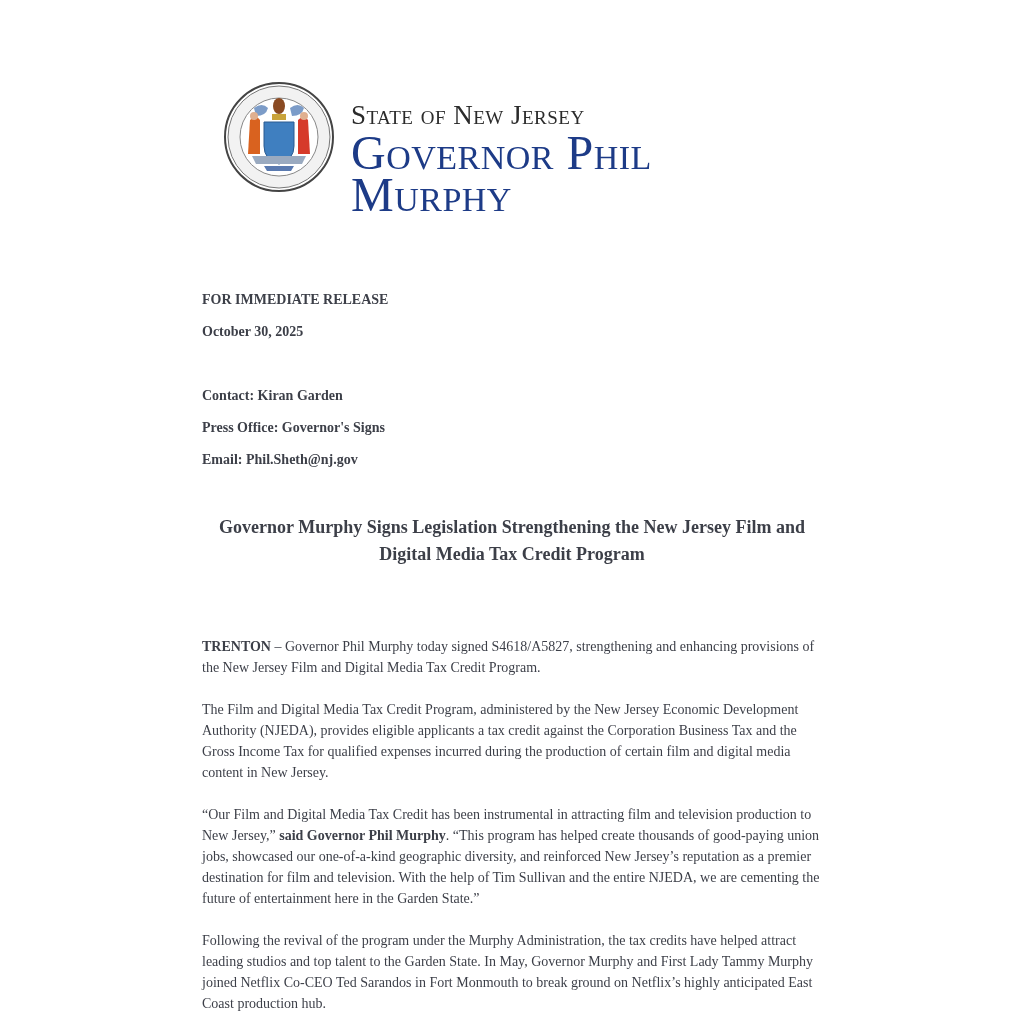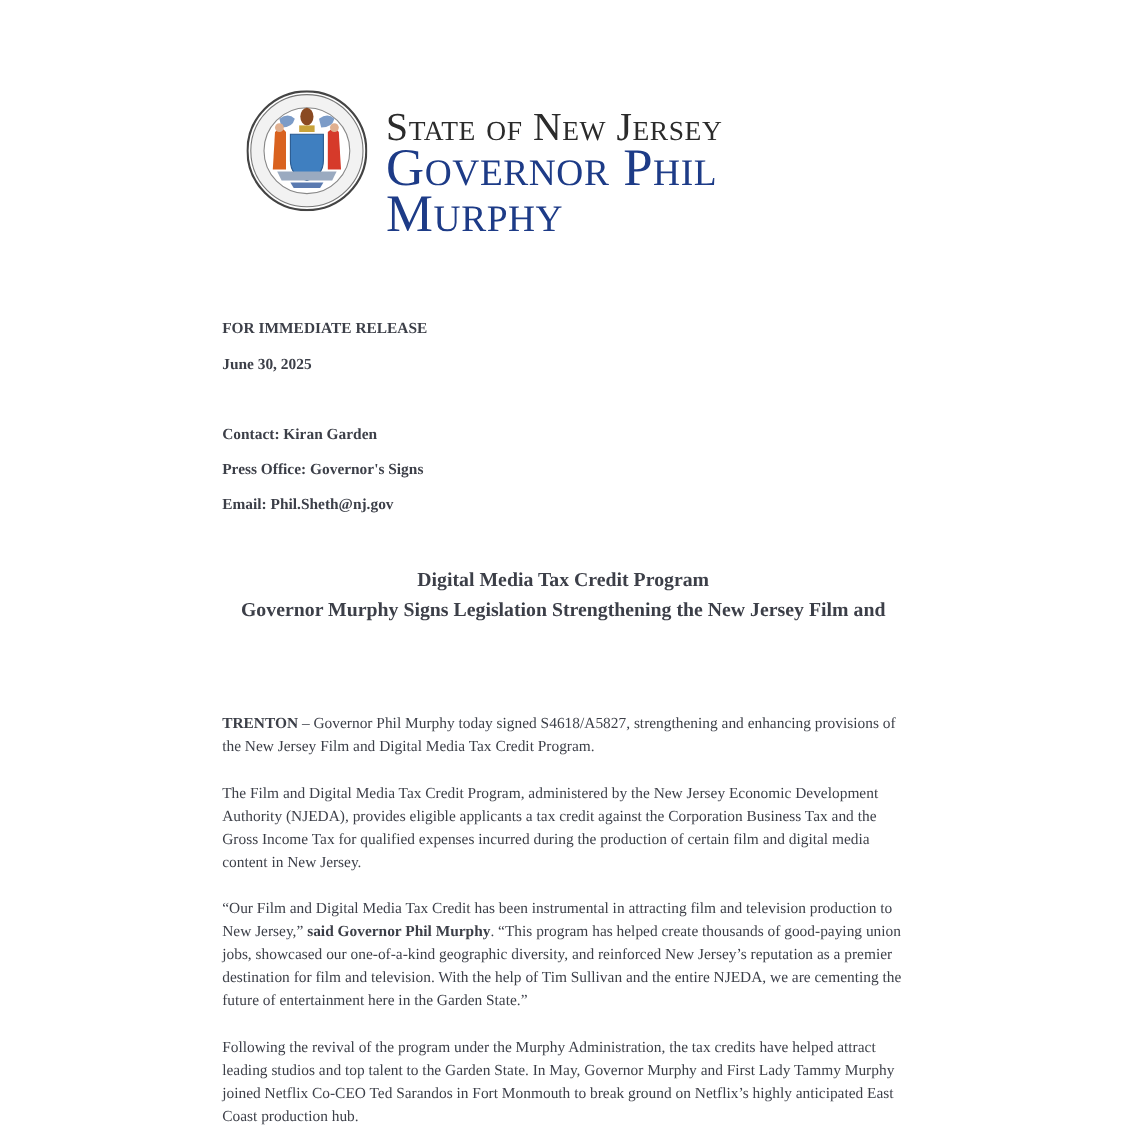--- a/index.html
+++ b/index.html
@@ -1,25 +1,25 @@
 <!DOCTYPE html>
 <html><head>
 <meta charset="utf-8">
 <style>
   html, body { margin: 0; padding: 0; background: #ffffff; }
   body { width: 1024px; height: 1024px; overflow: hidden; position: relative; font-family: "Liberation Serif", serif; color: #3c3f48; }
   .header { position: absolute; left: 224px; top: 82px; width: 580px; height: 112px; }
   .seal { position: absolute; left: 0; top: 0; width: 110px; height: 110px; }
   .brand { position: absolute; left: 127px; top: 18px; }
-  .brand-line1 { font-family: "Liberation Serif", serif; font-size: 36px; color: #2b2b2b; letter-spacing: 0.5px; font-variant: small-caps; line-height: 30px; }
+  .brand-line1 { font-family: "Liberation Serif", serif; font-size: 27px; color: #2b2b2b; letter-spacing: 0.5px; font-variant: small-caps; line-height: 30px; }
   .brand-line2 { font-family: "Liberation Serif", serif; font-size: 48px; color: #1d3b87; letter-spacing: 0.5px; font-variant: small-caps; line-height: 42px; margin-top: 2px; }
   .meta { position: absolute; left: 202px; font-weight: bold; font-size: 14px; color: #3c3f48; text-align: center; }
   .title { position: absolute; left: 202px; top: 514px; width: 620px; text-align: center; font-weight: bold; font-size: 18px; line-height: 27px; color: #3c3f48; }
   .body { position: absolute; left: 202px; top: 632px; width: 625px; font-size: 14px; line-height: 21px; color: #3c3f48; }
-  .body p { margin: 16px 0 21px 0; }
+  .body p { margin: 4px 0 21px 0; }
   .b { font-weight: bold; }
 </style>
 </head>
 <body>
 
 <div class="header">
   <svg class="seal" viewBox="0 0 110 110">
     <circle cx="55" cy="55" r="54" fill="#ffffff" stroke="#444" stroke-width="2"></circle>
     <circle cx="55" cy="55" r="51" fill="#f2f2f2" stroke="#777" stroke-width="1"></circle>
     <circle cx="55" cy="55" r="39" fill="#ffffff" stroke="#888" stroke-width="1"></circle>
@@ -35,28 +35,28 @@
     <path d="M28 74 h54 l-4 8 h-46 z" fill="#9aaac0"></path>
     <path d="M40 84 h30 l-3 5 h-24 z" fill="#5a7ab0"></path>
   </svg>
   <div class="brand">
     <div class="brand-line1">State of New Jersey</div>
     <div class="brand-line2">Governor Phil Murphy</div>
   </div>
 </div>
 
 <div class="meta" style="top:292px">FOR IMMEDIATE RELEASE</div>
-<div class="meta" style="top:324px">June 30, 2025</div>
+<div class="meta" style="top:324px">October 30, 2025</div>
 <div class="meta" style="top:388px">Contact: Kiran Garden</div>
 <div class="meta" style="top:420px">Press Office: Governor's Signs</div>
 <div class="meta" style="top:452px">Email: Phil.Sheth@nj.gov</div>
 
 <div class="title">
+  <div>Governor Murphy Signs Legislation Strengthening the New Jersey Film and</div>
   <div>Digital Media Tax Credit Program</div>
-  <div>Governor Murphy Signs Legislation Strengthening the New Jersey Film and</div>
 </div>
 
 <div class="body">
   <p><span class="b">TRENTON</span><span> – Governor Phil Murphy today signed S4618/A5827, strengthening and enhancing provisions of the New Jersey Film and Digital Media Tax Credit Program.</span></p>
   <p>The Film and Digital Media Tax Credit Program, administered by the New Jersey Economic Development Authority (NJEDA), provides eligible applicants a tax credit against the Corporation Business Tax and the Gross Income Tax for qualified expenses incurred during the production of certain film and digital media content in New Jersey.</p>
   <p><span>“Our Film and Digital Media Tax Credit has been instrumental in attracting film and television production to New Jersey,” </span><span class="b">said Governor Phil Murphy</span><span>. “This program has helped create thousands of good-paying union jobs, showcased our one-of-a-kind geographic diversity, and reinforced New Jersey’s reputation as a premier destination for film and television. With the help of Tim Sullivan and the entire NJEDA, we are cementing the future of entertainment here in the Garden State.”</span></p>
   <p>Following the revival of the program under the Murphy Administration, the tax credits have helped attract leading studios and top talent to the Garden State. In May, Governor Murphy and First Lady Tammy Murphy joined Netflix Co-CEO Ted Sarandos in Fort Monmouth to break ground on Netflix’s highly anticipated East Coast production hub.</p>
 </div>
 
 </body></html>

